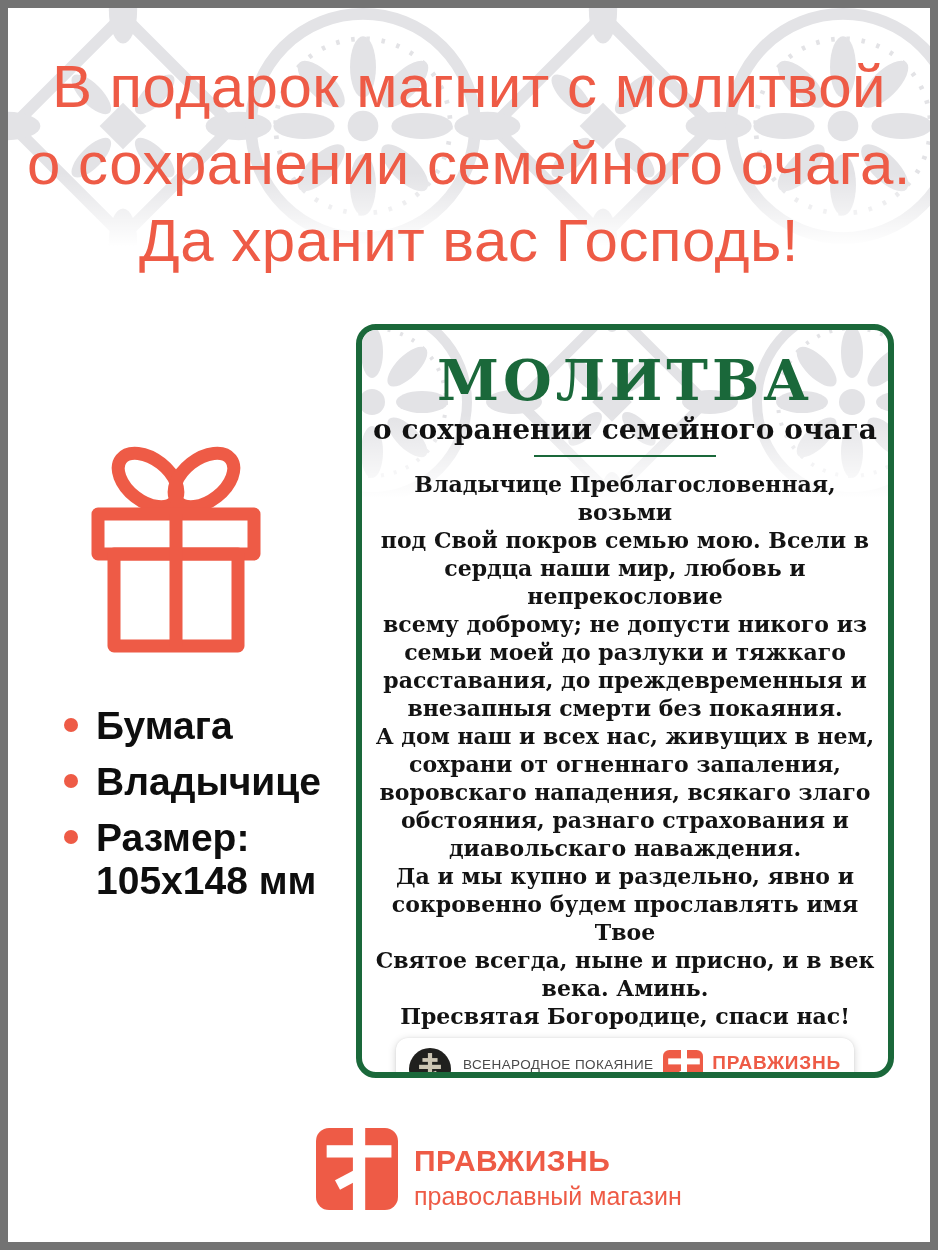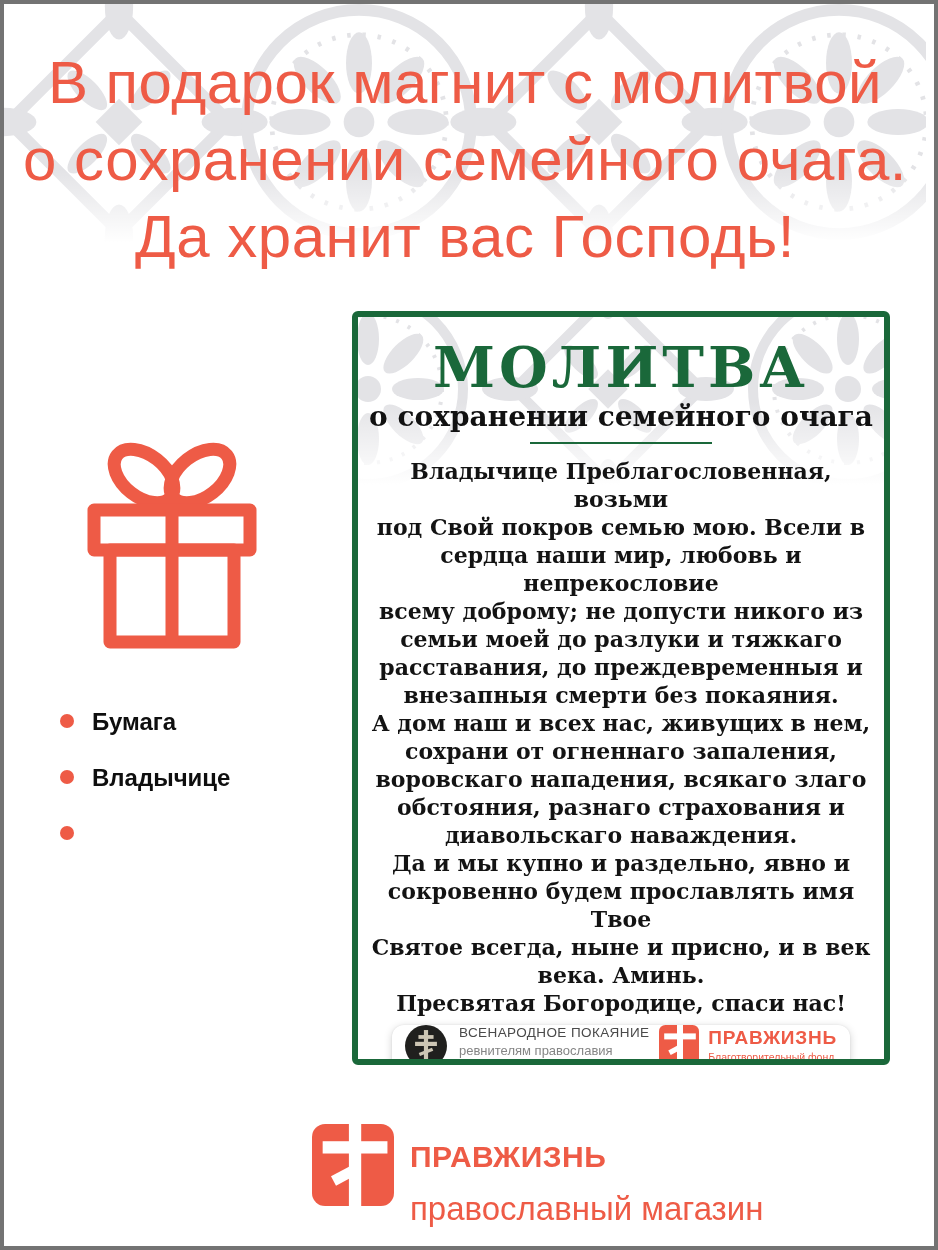--- a/index.html
+++ b/index.html
@@ -1,43 +1,43 @@
 <!DOCTYPE html>
 <html lang="ru"><head>
 <meta charset="utf-8">
 <style>
   html,body { margin:0; padding:0; background:#fff; }
   .page {
     position:relative; width:938px; height:1250px; box-sizing:border-box;
-    border:4px solid #737373; background:#ffffff; overflow:hidden;
+    border:8px solid #737373; background:#ffffff; overflow:hidden;
     font-family:"Liberation Sans", sans-serif;
   }
   
   .band { position:absolute; top:0; left:0; }
   .band-fade { position:absolute; left:0; width:100%;
     background:linear-gradient(to bottom, rgba(255,255,255,0) 0%, #ffffff 92%); }
   
   .header {
     position:absolute; top:40px; left:0; width:922px; text-align:center;
     color:#ee5b46; font-size:60px; line-height:77px; white-space:pre-line;
     font-weight:400; letter-spacing:0.5px;
   }
   
   .gift-wrap { position:absolute; left:76px; top:428px; }
   
   .features { position:absolute; left:56px; top:696px; width:300px; }
   .feature { display:flex; margin-bottom:13px; }
   .bullet { width:14px; height:14px; border-radius:50%; background:#ee5b46;
     margin:14px 18px 0 0; flex:none; }
-  .feature-label { font-size:24px; font-weight:bold; color:#0e0e0e;
+  .feature-label { font-size:39px; font-weight:bold; color:#0e0e0e;
     line-height:43px; white-space:pre-line; }
   
   .card {
-    position:absolute; left:348px; top:307px; width:538px; height:754px;
-    box-sizing:border-box; border:6px solid #1a683a; border-radius:6px;
+    position:absolute; left:348px; top:316px; width:538px; height:754px;
+    box-sizing:border-box; border:6px solid #1a683a; border-radius:20px;
     background:#ffffff; overflow:hidden; text-align:center;
   }
   .card-band { position:absolute; top:0; left:0; }
   .card-content { position:relative; }
   .card-title {
     margin-top:20px; font-family:"DejaVu Serif", serif; font-weight:bold;
     font-size:56px; line-height:60px; color:#1a683a; letter-spacing:4px;
   }
   .card-subtitle {
     margin-top:4px; font-family:"DejaVu Serif", serif; font-weight:bold;
@@ -45,35 +45,35 @@
   }
   .divider { width:182px; height:2px; background:#1a683a; margin:9px auto 0; }
   .prayer {
     margin:13px auto 8px; width:502px; font-family:"DejaVu Serif", serif;
     font-weight:bold; font-size:22px; line-height:28px; color:#131313;
     white-space:pre-line;
   }
   .partner-bar {
     margin:8px auto 0; width:458px; height:52px; background:#ffffff;
     border-radius:12px; box-shadow:0 2px 8px rgba(0,0,0,0.18), 0 0 2px rgba(0,0,0,0.08);
-    display:flex; align-items:flex-start; padding:0 13px; box-sizing:border-box;
+    display:flex; align-items:flex-end; padding:0 13px; box-sizing:border-box;
     text-align:left;
   }
   .pb-ltext { margin-left:12px; }
   .pb-name { font-size:13.5px; color:#4a4a4a; letter-spacing:0.4px; }
   .pb-tag { font-size:13px; color:#858585; margin-top:3px; }
   .pb-right { display:flex; align-items:center; margin-left:auto; }
   .pb-rtext { margin-left:9px; }
   .pz-name { font-size:19px; color:#ee5b46; letter-spacing:0.8px; font-weight:bold; }
   .pz-tag { font-size:10.5px; color:#ee5b46; margin-top:2px; }
   
   .footer { position:absolute; left:308px; top:1120px; display:flex; }
   .footer-text { margin-left:16px; padding-top:16px; color:#ee5b46; }
   .footer-brand { font-size:30px; font-weight:bold; letter-spacing:0.5px; }
-  .footer-tag { font-size:33px; margin-top:16px; }
+  .footer-tag { font-size:25px; margin-top:4px; }
   .hidden-defs { position:absolute; width:0; height:0; }
 </style>
 </head>
 <body>
 
 <svg class="hidden-defs" aria-hidden="true">
   <defs>
     <g id="m-circle">
       <circle r="95" fill="none" stroke="#e3e3e6" stroke-width="10"></circle>
       <circle r="74" fill="none" stroke="#e3e3e6" stroke-width="4" stroke-dasharray="3 10"></circle>
@@ -140,20 +140,22 @@
     <div class="feature">
       <span class="bullet"></span>
       <span class="feature-label">Бумага</span>
     </div>
     <div class="feature">
       <span class="bullet"></span>
       <span class="feature-label">Владычице</span>
     </div>
     <div class="feature">
       <span class="bullet"></span>
+      <span class="feature-label">Размер:
+105x148 мм</span>
     </div>
   </div>
 
   <div class="card">
     <svg class="card-band" width="526" height="175">
       <use href="#m-circle" transform="translate(10,72)"></use>
       <use href="#m-diamond" transform="translate(250,72)"></use>
       <use href="#m-circle" transform="translate(490,72)"></use>
     </svg>
     <div class="band-fade" style="top:85px; height:90px; position:absolute;"></div>

